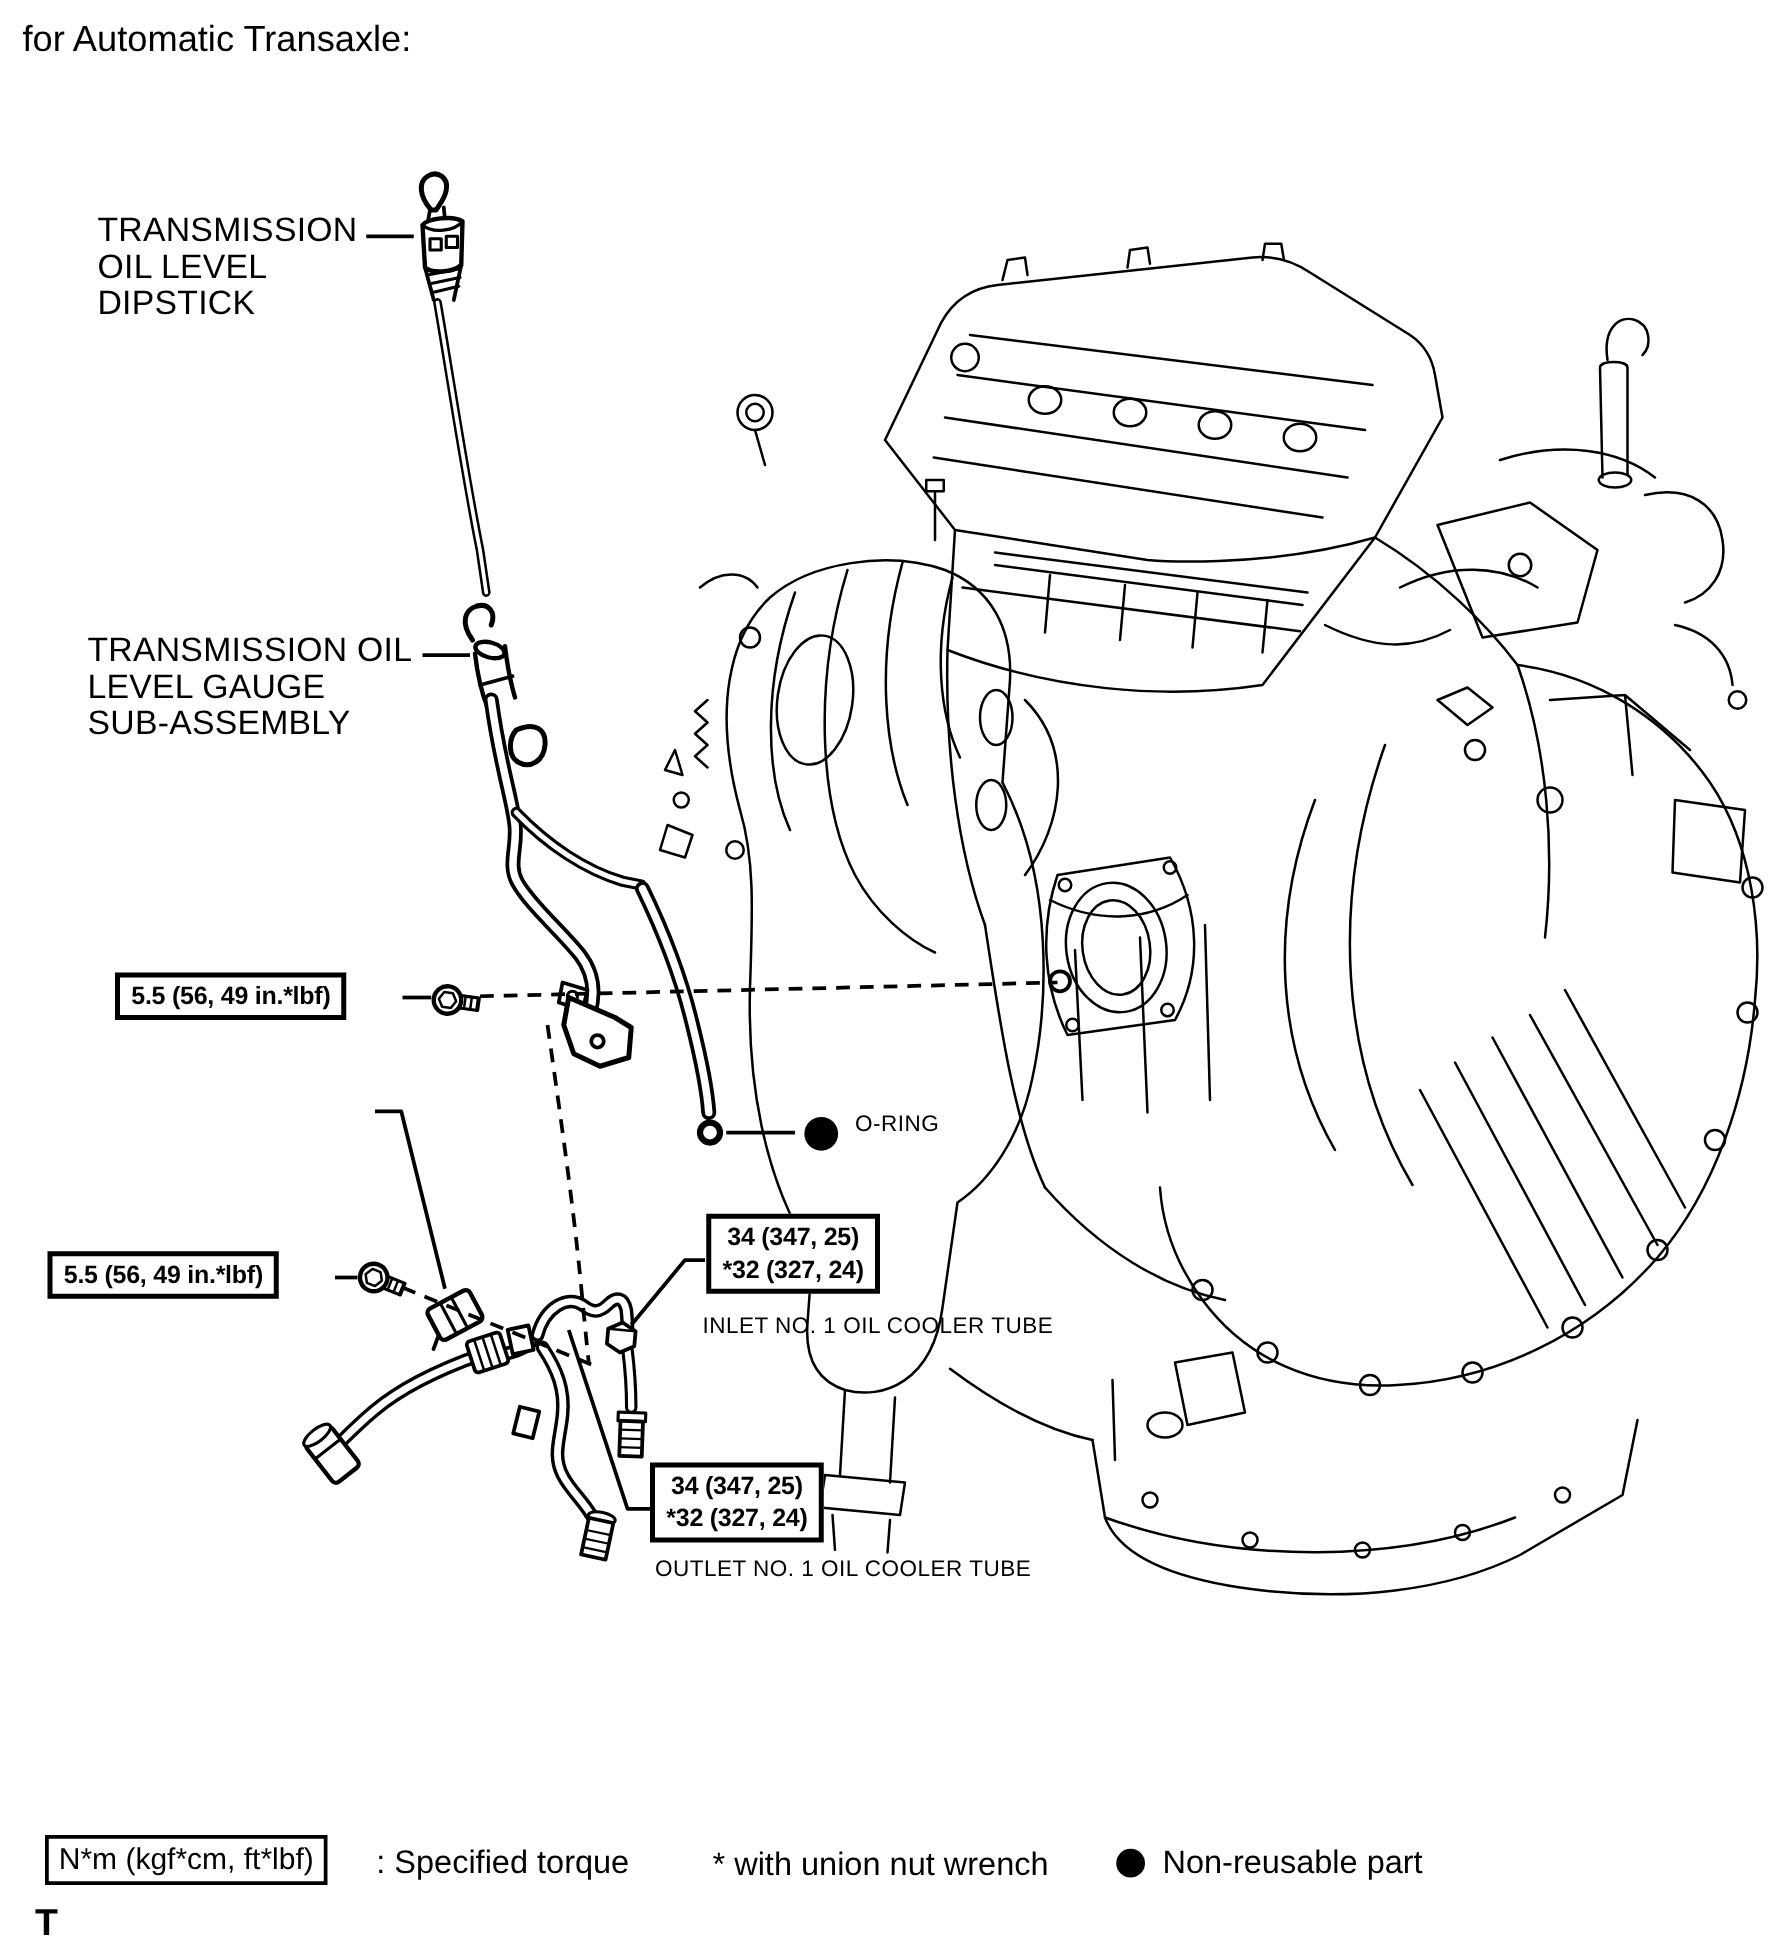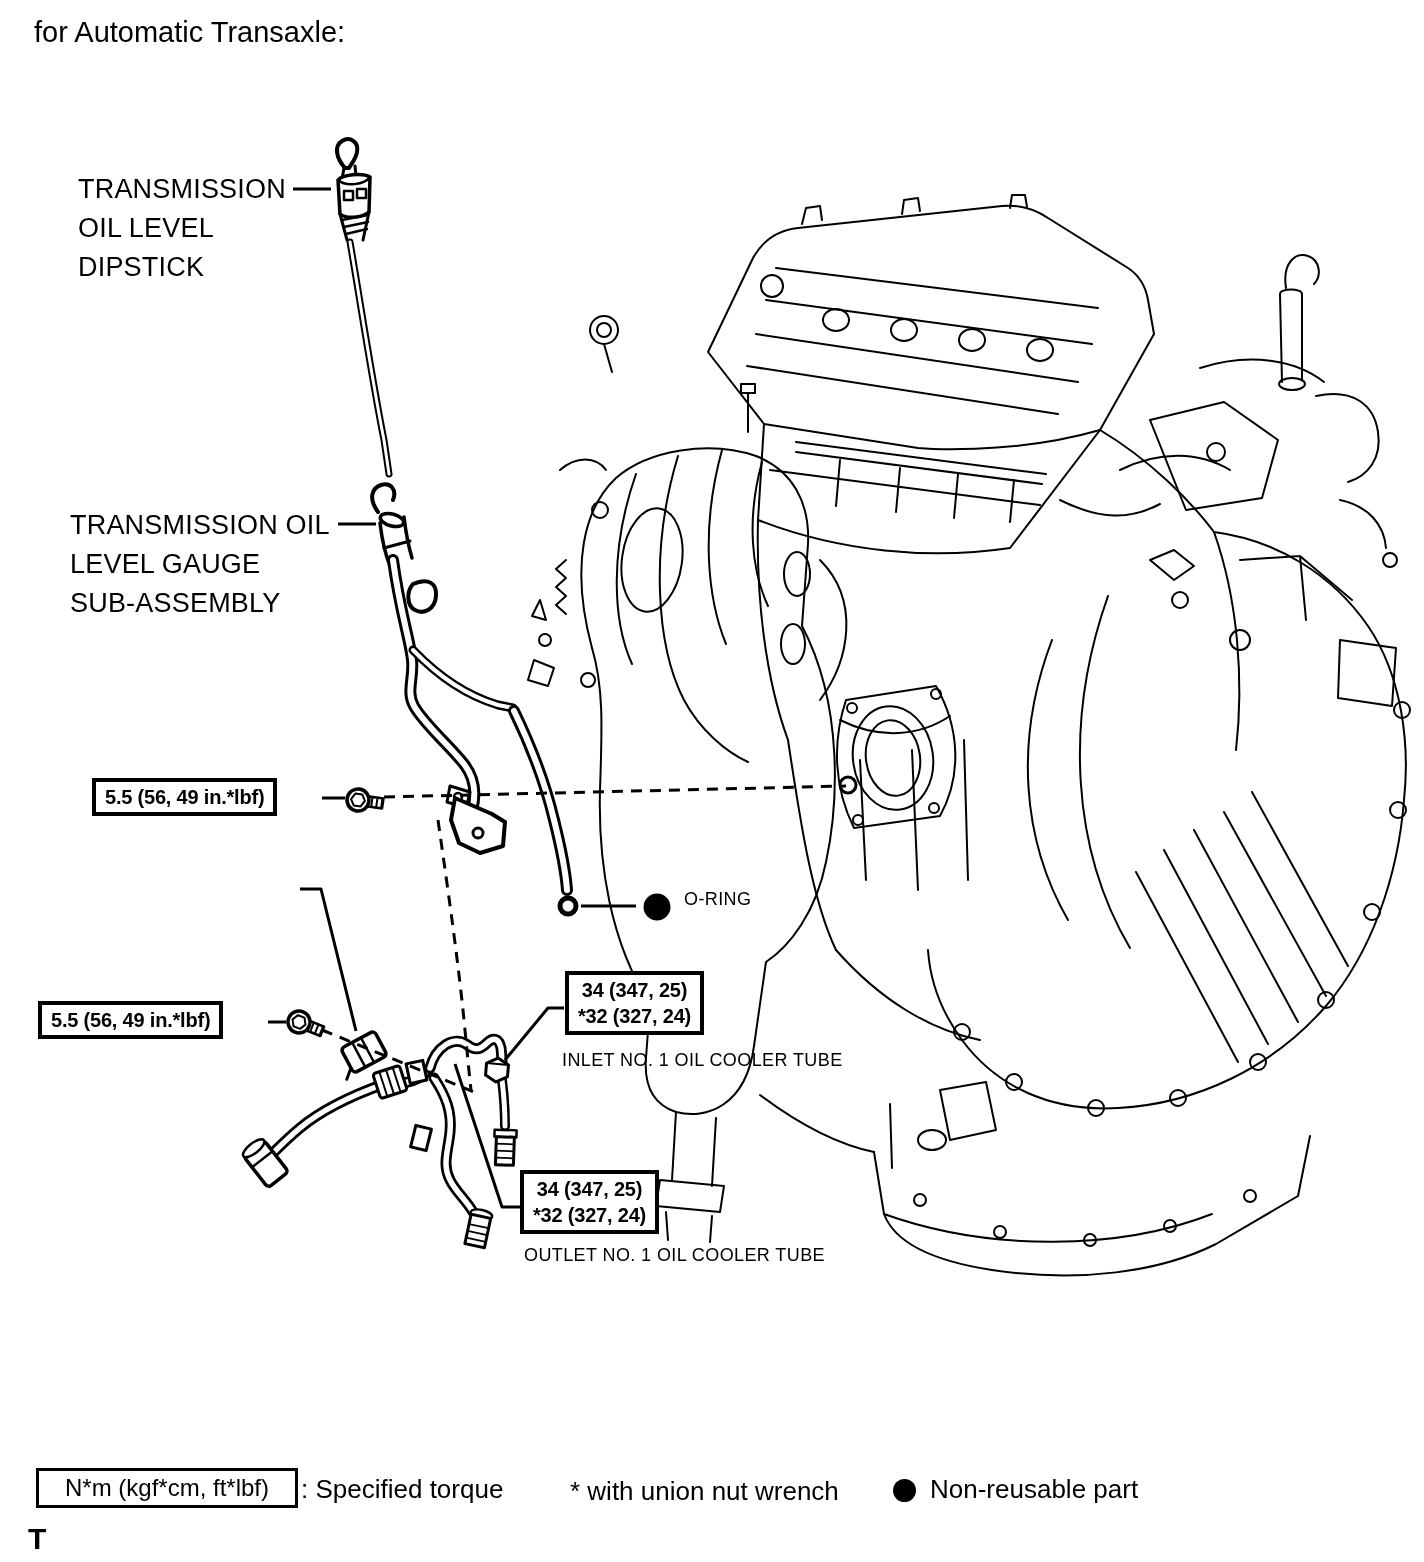--- a/index.html
+++ b/index.html
@@ -1,30 +1,30 @@
 <!DOCTYPE html>
 <html><head>
 <meta charset="utf-8">
 <style>
   html,body{margin:0;padding:0;background:#ffffff;}
   .canvas{position:relative;width:1424px;height:1562px;background:#fff;
           font-family:"Liberation Sans",sans-serif;color:#000;overflow:hidden;}
   svg.art{position:absolute;left:0;top:0;}
-  .lbl{position:absolute;white-space:pre-line;font-size:27px;line-height:39px;
+  .lbl{position:absolute;white-space:pre-line;font-size:27px;line-height:29px;
        letter-spacing:.2px;}
   .lbl2{position:absolute;white-space:nowrap;font-size:18px;letter-spacing:.4px;}
   .tq{position:absolute;border:4px solid #000;background:#fff;font-weight:700;
       font-size:20px;line-height:26px;padding:2px 9px;text-align:center;
       white-space:nowrap;letter-spacing:-.2px;}
   .tq div{white-space:nowrap;}
   .legend-box{position:absolute;border:3px solid #000;background:#fff;
-      font-size:24px;line-height:28px;padding:3px 26px;white-space:nowrap;}
+      font-size:24px;line-height:28px;padding:3px 8px;white-space:nowrap;}
   .legend-text{position:absolute;font-size:26px;white-space:nowrap;}
   .dot{position:absolute;background:#000;border-radius:50%;width:23px;height:23px;}
-  .title{position:absolute;font-size:29px;white-space:nowrap;margin-left:16px;}
+  .title{position:absolute;font-size:29px;white-space:nowrap;}
   .footer-mark{position:absolute;font-size:30px;font-weight:700;}
 </style>
 </head>
 <body>
 
 <div class="canvas">
 
 <svg class="art" width="1424" height="1562" viewBox="0 0 1424 1562">
 
   <g stroke="#000" stroke-width="2" fill="none" stroke-linejoin="round" stroke-linecap="round">

